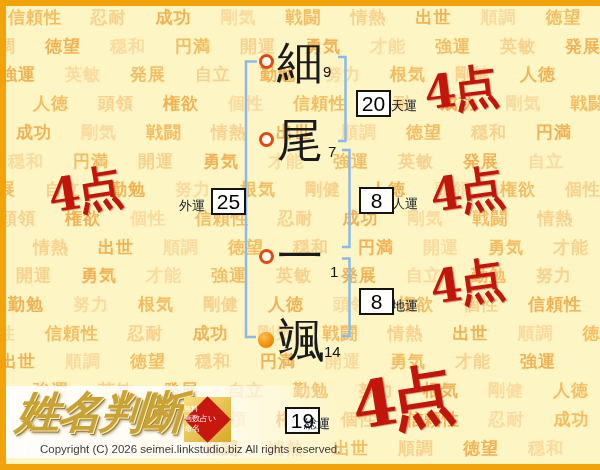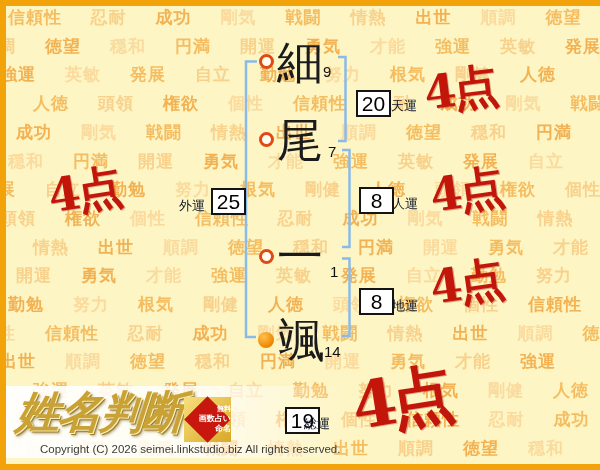--- a/index.html
+++ b/index.html
@@ -41,22 +41,22 @@
   .flabel{position:absolute;z-index:5;font-size:13px;color:#0f172a;white-space:nowrap;}
   #lab-ten{left:391px;top:97px;} #lab-jin{left:392px;top:195px;text-align:center;} #lab-gai{left:179px;top:197px;}
   #lab-chi{left:392px;top:297px;} #lab-sou{left:304px;top:415px;}
   
   #logo{position:absolute;left:16px;top:388px;z-index:6;font-family:"DejaVu Serif",serif;
     font-size:44px;font-weight:bold;font-style:italic;letter-spacing:-2px;color:#c9a233;line-height:1.1;
     text-shadow:1px 1px 0 #f9eebc,2px 2px 1px #93751f,3px 3px 3px rgba(120,90,20,.5);transform:skewX(-4deg);}
   #stamp{position:absolute;left:184px;top:397px;width:47px;height:45px;z-index:6;
     background:linear-gradient(135deg,#f8df7d,#d8a828);}
   #stamp-diamond{position:absolute;left:7px;top:6px;width:33px;height:33px;background:#c8170e;transform:rotate(45deg);}
-  #stamp-text{position:absolute;inset:0;display:flex;flex-direction:column;align-items:flex-end;justify-content:center;
-    color:#fff;text-align:center;line-height:1.25;font-weight:bold;}
+  #stamp-text{position:absolute;inset:0;display:flex;flex-direction:column;align-items:flex-start;justify-content:center;
+    color:#fff;text-align:center;line-height:1.25;}
   #stamp-text .s1{font-size:7px;} #stamp-text .s2{font-size:8px;} #stamp-text .s3{font-size:8px;}
   #copyright{position:absolute;left:40px;top:443px;z-index:6;font-size:11.5px;color:#3a3a3a;}
 </style>
 </head>
 <body>
 
 <div id="screen">
 
   <div id="watermark">
       <span class="wm" style="left: 8px; top: 6px; color: rgb(245, 189, 98);">信頼性</span>

